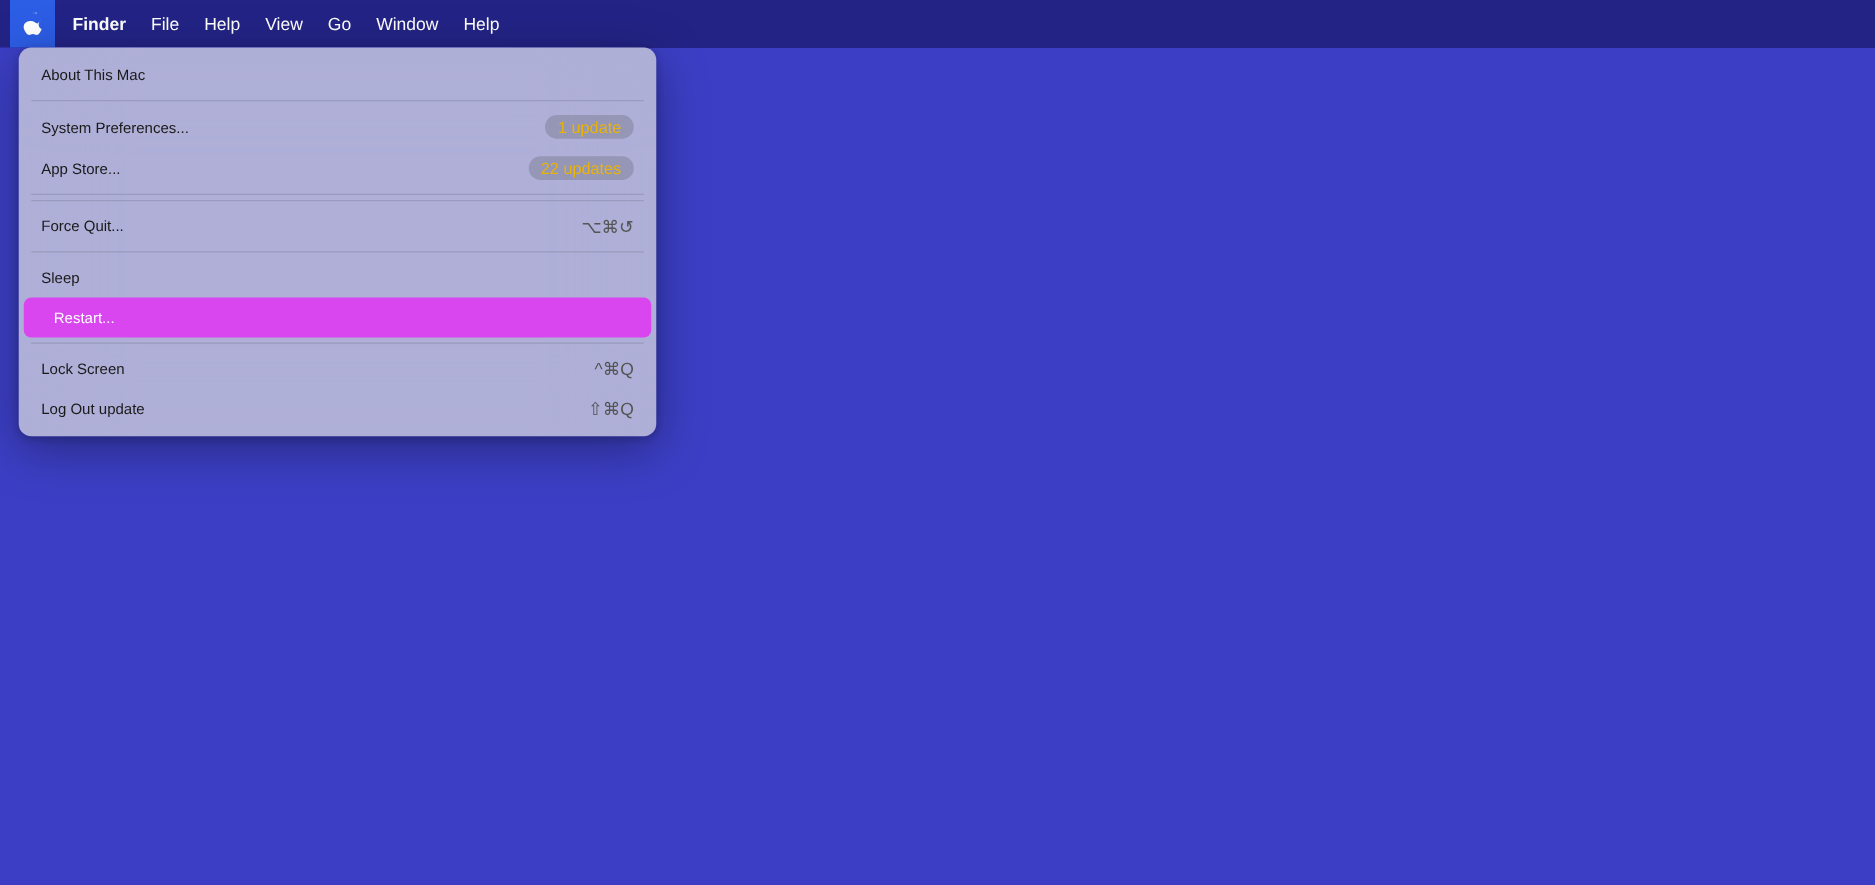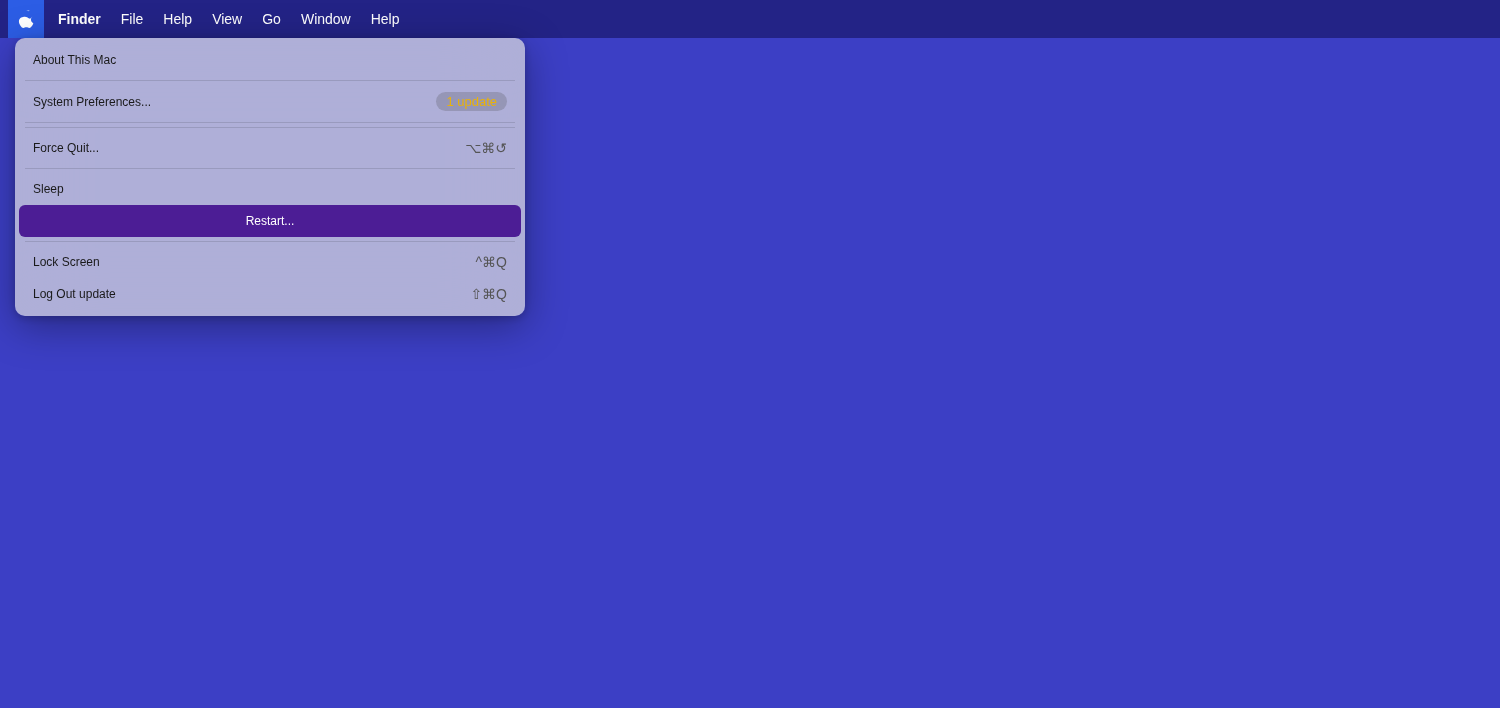--- a/index.html
+++ b/index.html
@@ -83,26 +83,25 @@
       align-items: center;
       justify-content: space-between;
       padding: 7px 18px;
       font-size: 15px;
       color: #1a1a1a;
       cursor: default;
       min-height: 32px;
     }
 
     .menu-item.highlighted {
-      background: #4c1d95;
+      background: #d946ef;
       border-radius: 6px;
       margin: 0 4px;
-      padding: 7px 14px;
+      padding: 7px 24px;
       color: white;
-      justify-content: center;
     }
 
     .menu-item-label {
       font-size: 12px;
     }
 
     .menu-item.highlighted .menu-item-label {
       color: white;
     }
 
@@ -166,20 +165,26 @@
         <span class="menu-item-label">About This Mac</span>
         <span class="menu-item-right"></span>
       </div>
       <div class="separator"></div>
       <div class="menu-item">
         <span class="menu-item-label">System Preferences...</span>
         <span class="menu-item-right">
           <span class="badge">1 update</span>
         </span>
       </div>
+      <div class="menu-item">
+        <span class="menu-item-label">App Store...</span>
+        <span class="menu-item-right">
+          <span class="badge">22 updates</span>
+        </span>
+      </div>
       <div class="separator"></div>
       <div class="separator"></div>
       <div class="menu-item">
         <span class="menu-item-label">Force Quit...</span>
         <span class="menu-item-right">
           <span class="shortcut">⌥⌘↺</span>
         </span>
       </div>
       <div class="separator"></div>
       <div class="menu-item">

